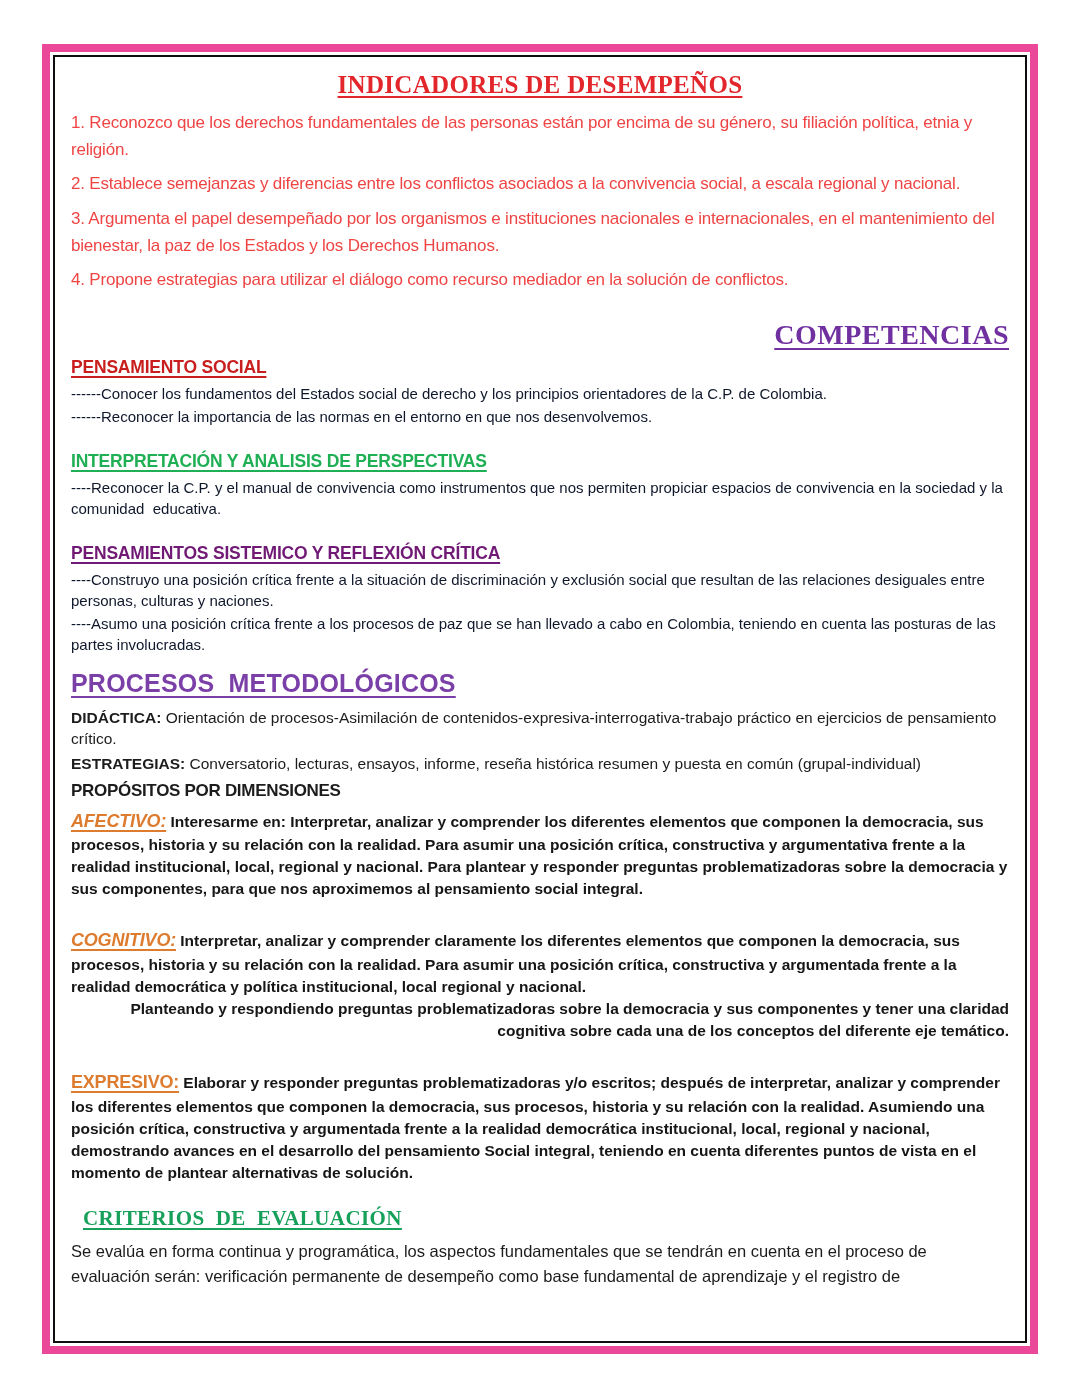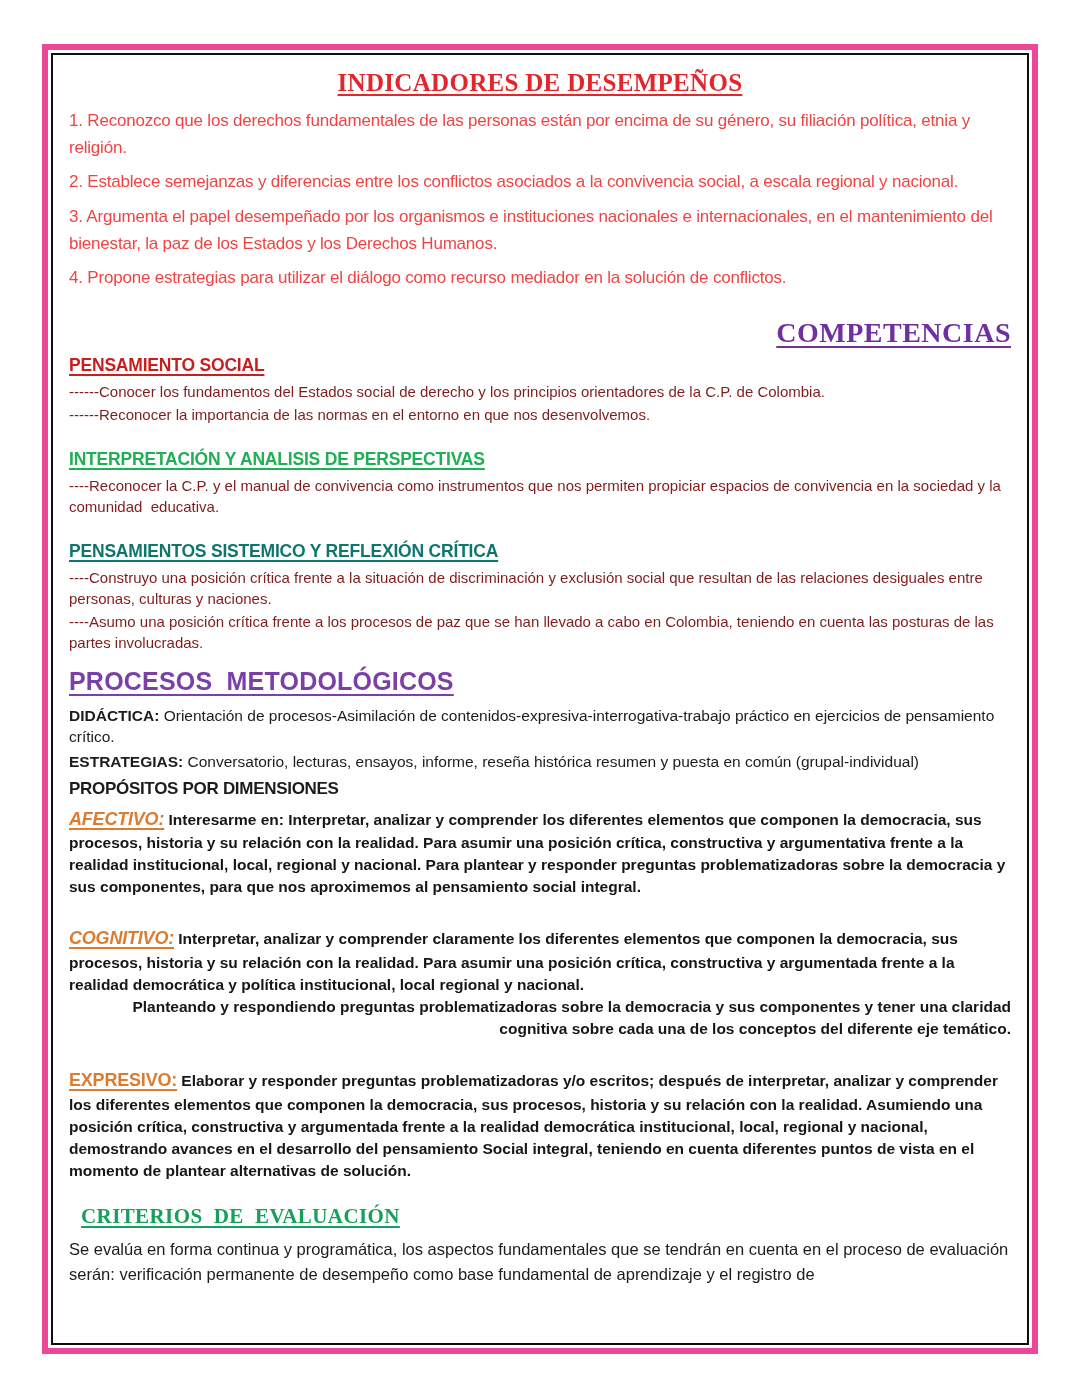--- a/index.html
+++ b/index.html
@@ -9,21 +9,21 @@
     background: #ffffff;
     font-family: "Liberation Sans", "DejaVu Sans", sans-serif;
     color: #212121;
     position: relative;
   }
   [data-bind] { white-space: pre-wrap; }
 
   .frame {
     position: absolute; left: 42px; top: 44px;
     width: 996px; height: 1310px;
-    border: 6px solid #ec4899;
+    border: 8px solid #ec4899;
     background: #ffffff;
   }
   .frame-inner {
     position: absolute; inset: 3px;
     border: 2px solid #0e0e0e;
     padding: 12px 16px 10px 16px;
     overflow: hidden;
   }
 
   
@@ -55,21 +55,21 @@
     font-weight: bold;
     font-size: 17.5px;
     text-decoration: underline;
     text-decoration-thickness: 1.5px;
     text-underline-offset: 3px;
     margin: 0 0 5px 0;
     letter-spacing: -0.2px;
   }
   .h-red   { color: #C81E1E; }
   .h-green { color: #1FAF54; }
-  .h-purple{ color: #0f766e; }
+  .h-purple{ color: #701a75; }
   .h-big-red {
     color: #E8242A; font-size: 22px; font-weight: bold;
     text-decoration: underline; text-decoration-thickness: 2px; text-underline-offset: 3px;
     margin: 14px 0 8px 0; letter-spacing: -0.3px;
   }
   .h-procesos {
     color: #7B3FA8; font-size: 25px; font-weight: bold;
     text-decoration: underline; text-decoration-thickness: 2px; text-underline-offset: 4px;
     margin: 14px 0 10px 0; letter-spacing: 0.2px;
   }
@@ -79,21 +79,21 @@
     text-decoration: underline; text-decoration-thickness: 2px; text-underline-offset: 3px;
     margin: 22px 0 8px 12px; letter-spacing: 0.4px;
   }
 
   
   .indicators p {
     font-size: 17px; line-height: 1.6; color: #ef4444;
     margin: 0 0 7px 0; letter-spacing: -0.2px;
   }
   .line-p {
-    font-size: 15px; line-height: 1.4; color: #7f1d1d;
+    font-size: 15px; line-height: 1.4; color: #0f172a;
     margin: 0 0 2px 0;
   }
   .gap-md { height: 22px; }
 
   .label-bold { font-weight: bold; }
   .meta-p { font-size: 15.5px; line-height: 1.35; margin: 0 0 4px 0; color: #1c1c1c; }
   .propositos {
     font-size: 17px; font-weight: bold; color: #1c1c1c;
     margin: 6px 0 8px 0; letter-spacing: -0.3px;
   }

